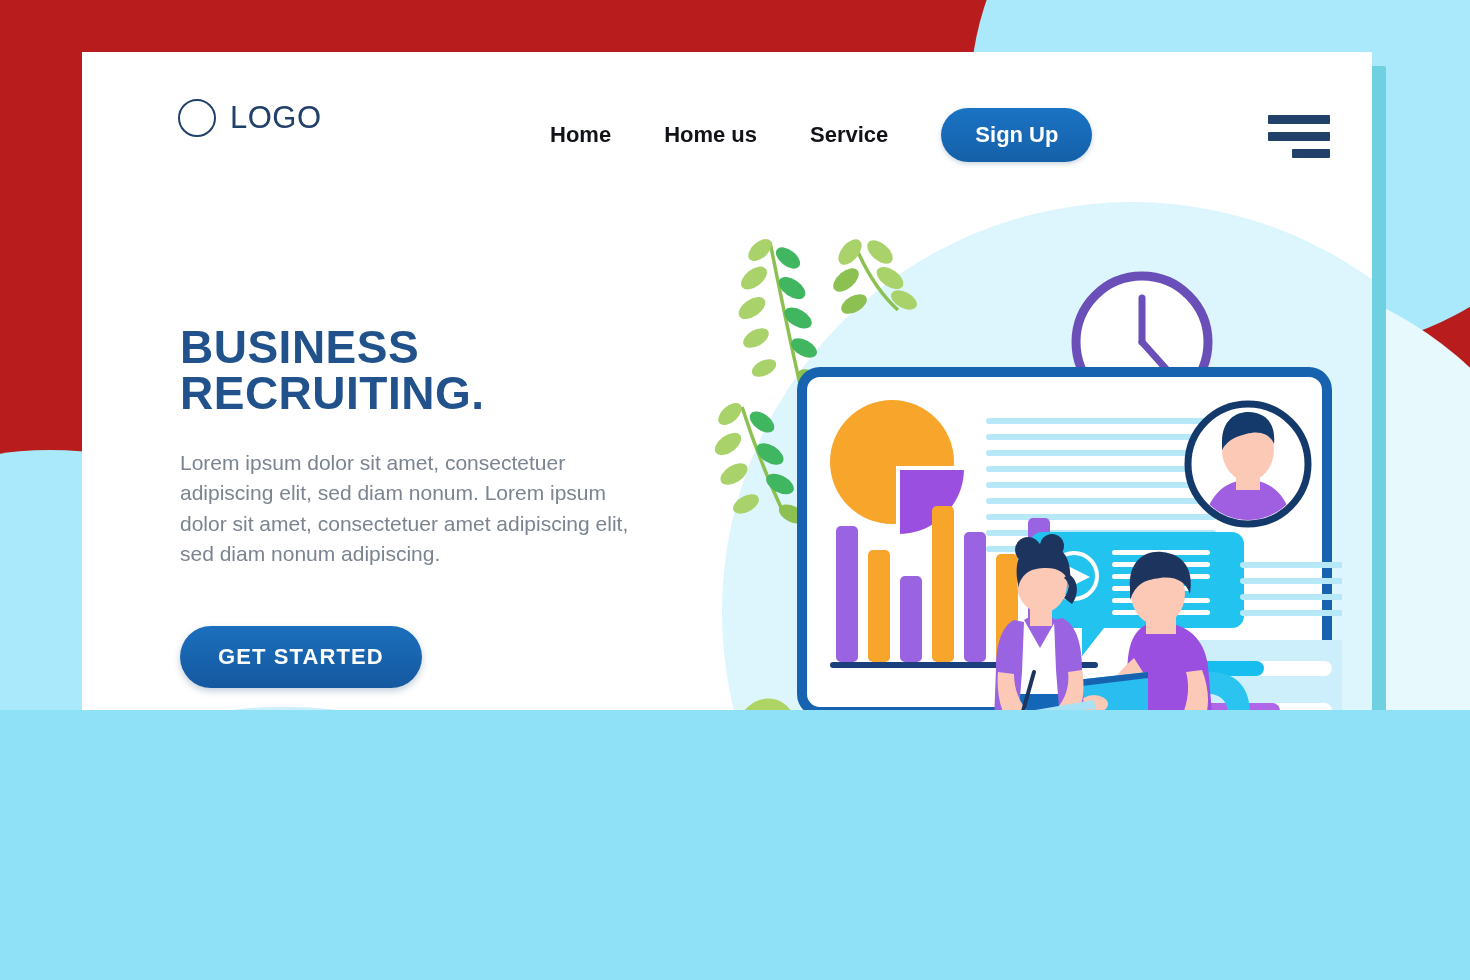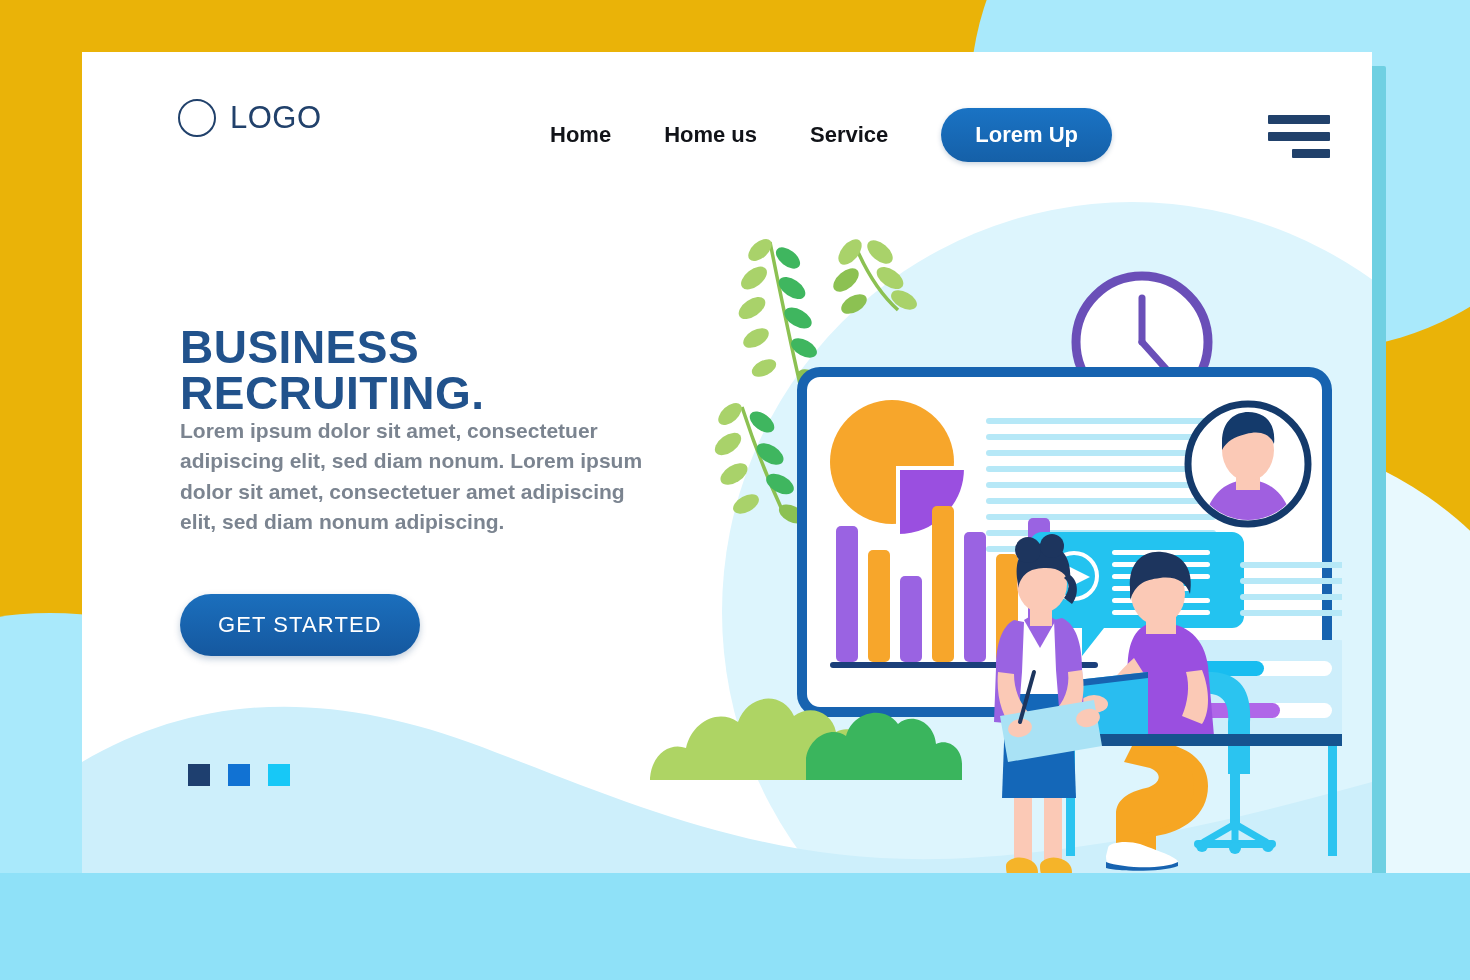--- a/index.html
+++ b/index.html
@@ -5,22 +5,22 @@
   * { box-sizing: border-box; margin: 0; padding: 0; }
   html, body {
     width: 1470px; height: 980px;
     overflow: hidden;
     font-family: "Liberation Sans", sans-serif;
     background: #8fe1f8;
   }
 
   #stage {
     position: relative;
-    width: 1470px; height: 873px;
-    background: #eab308;
+    width: 1470px; height: 710px;
+    background: #b91c1c;
     overflow: hidden;
   }
 
   
   .bg-blob-tr {
     position: absolute; right: -140px; top: -210px;
     width: 640px; height: 560px;
     background: #a9e9fb;
     border-radius: 50% 50% 46% 54% / 55% 48% 52% 45%;
   }
@@ -132,29 +132,30 @@
     position: absolute; left: 98px; top: 272px; width: 520px;
     z-index: 15;
   }
   .hero h1 {
     font-size: 46px; line-height: 1.0;
     font-weight: bold; color: #21528c;
     letter-spacing: 0.5px;
   }
   .hero h1 .dot { color: #21528c; }
   .hero p {
+    margin-top: 32px;
     font-size: 21px; line-height: 1.45;
-    color: #7b8490; font-weight: 700;
+    color: #7b8490; font-weight: 400;
     max-width: 470px;
   }
   .cta-btn {
     margin-top: 56px;
     background: linear-gradient(180deg,#1b6fbd 0%, #15589f 100%);
     color: #ffffff;
-    font-size: 22px; font-weight: normal; letter-spacing: 1.1px;
+    font-size: 22px; font-weight: bold; letter-spacing: 1.1px;
     border: none; border-radius: 32px;
     padding: 18px 38px;
     cursor: pointer;
     box-shadow: 0 3px 7px rgba(10,60,110,.25);
   }
   .dots {
     position: absolute; left: 106px; top: 712px;
     display: flex; gap: 18px; z-index: 15;
   }
   .dots i { display: block; width: 22px; height: 22px; }
@@ -192,21 +193,21 @@
 
       <div class="logo">
         <span class="logo-mark"></span>
         <span class="logo-text">LOGO</span>
       </div>
 
       <nav class="nav">
         <span class="nav-item">Home</span>
         <span class="nav-item">Home us</span>
         <span class="nav-item">Service</span>
-        <button class="signup-btn">Lorem Up</button>
+        <button class="signup-btn">Sign Up</button>
       </nav>
 
       <div class="hamburger">
         <span class="b1"></span>
         <span class="b2"></span>
         <span class="b3"></span>
       </div>
     </div>
 
     <div class="hero">

